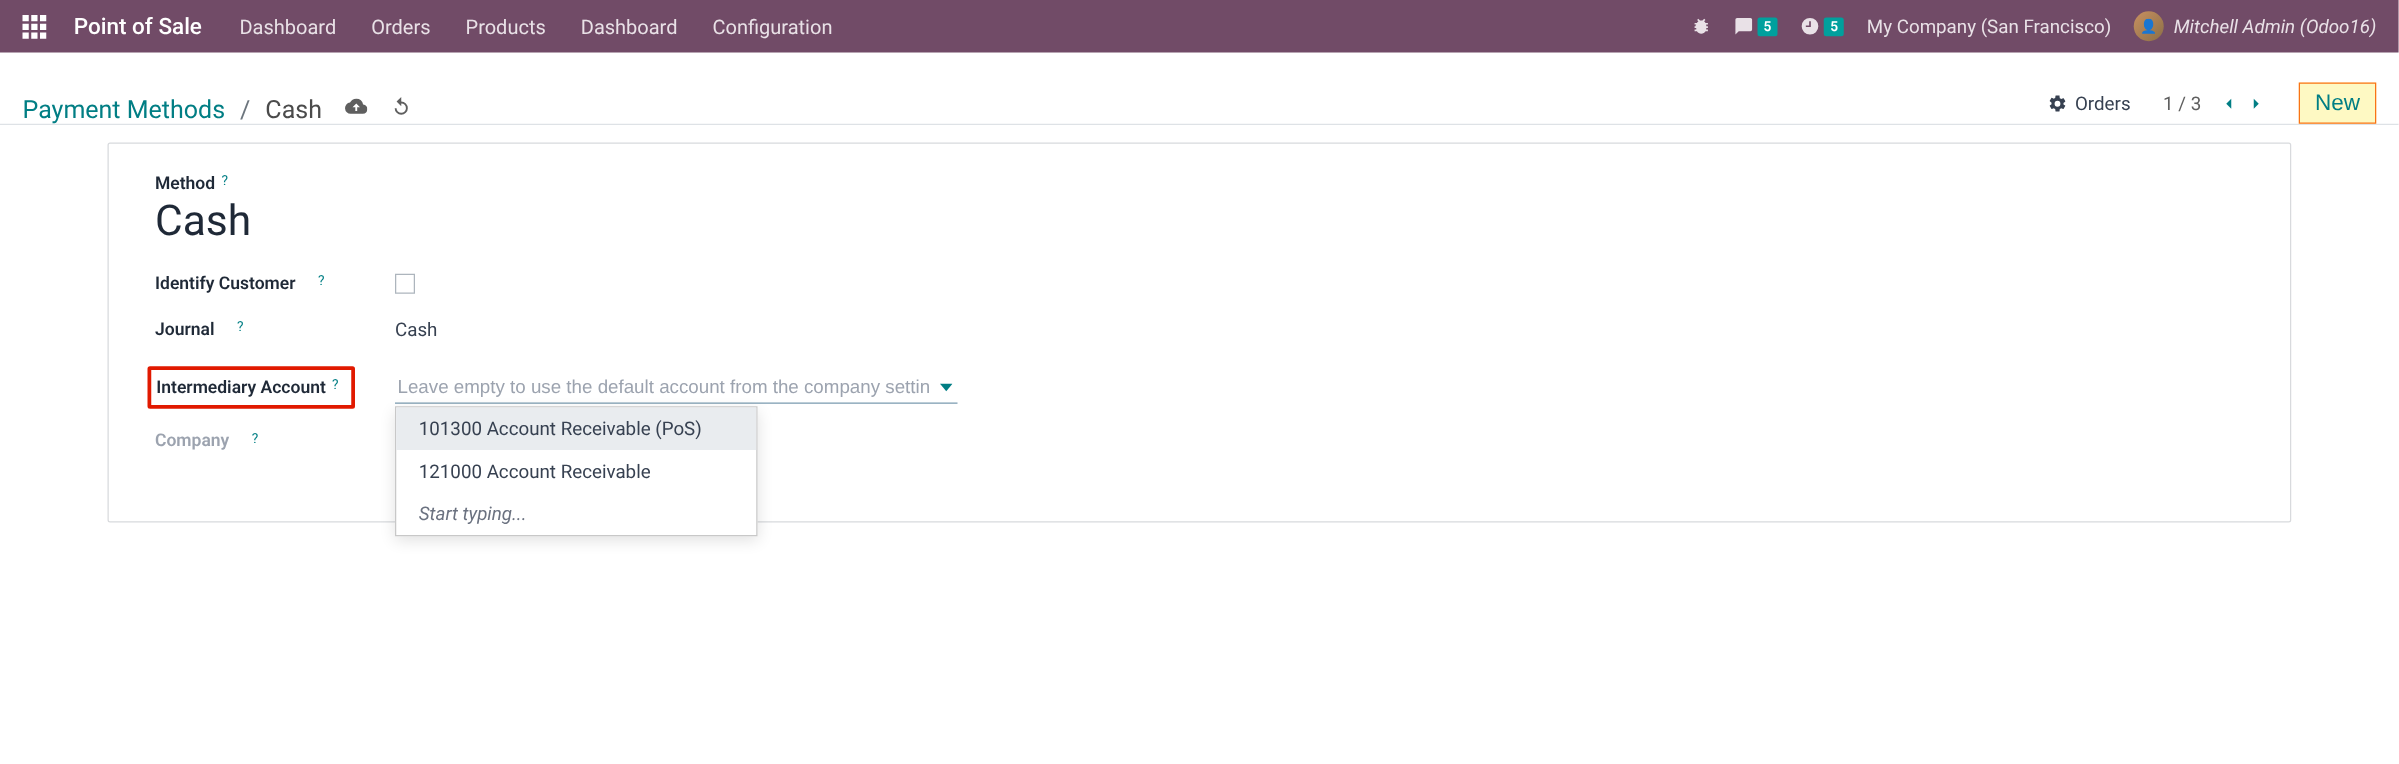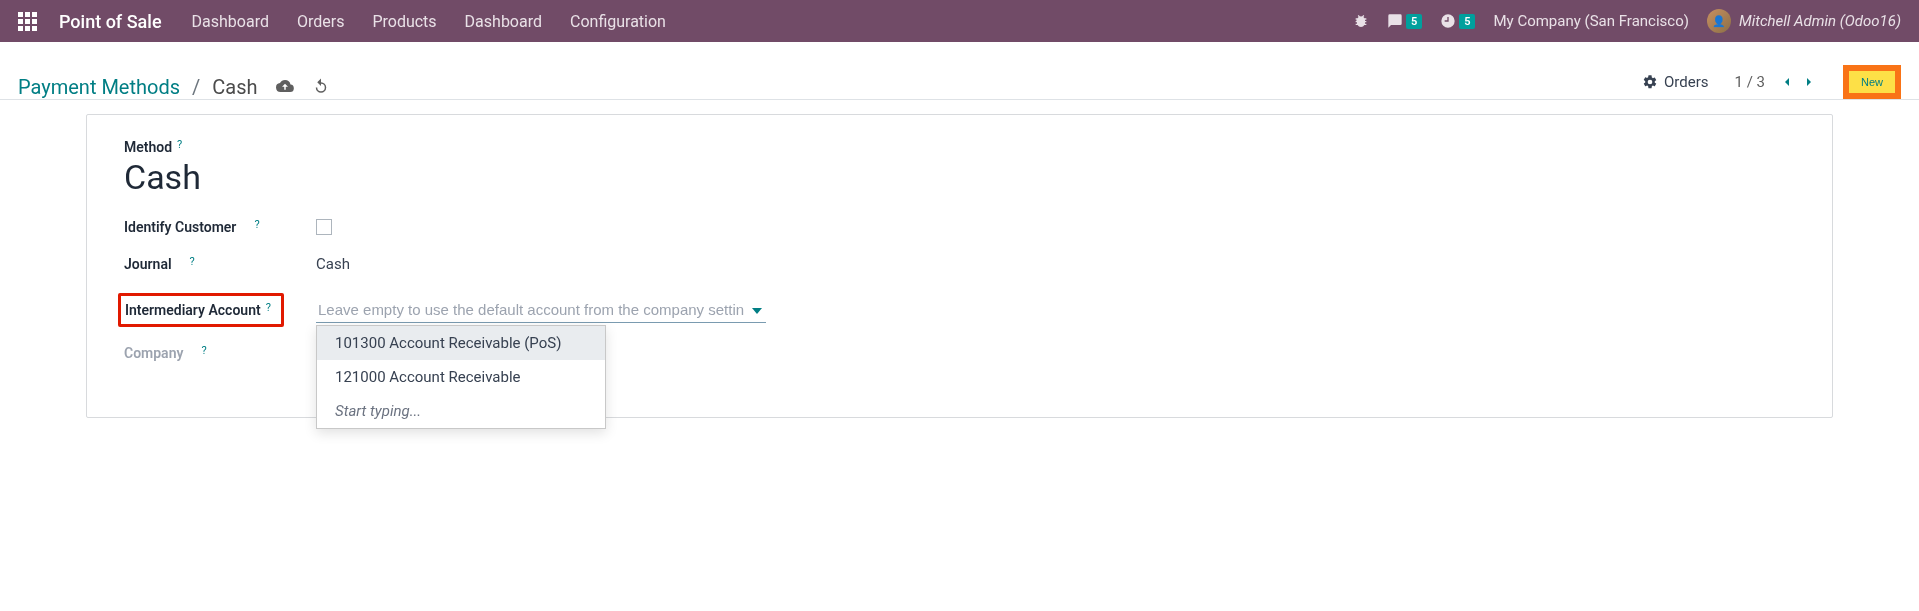--- a/index.html
+++ b/index.html
@@ -32,21 +32,21 @@
     .bc-icons { display: flex; gap: 18px; margin-left: 6px; align-items: center; }
     .bc-icons .bc-icon { cursor: pointer; }
     .bc-icons svg { width: 18px; height: 18px; fill: #5f5f5f; }
 
     .subbar-right { display: flex; align-items: center; gap: 26px; }
     .action-btn { display: flex; align-items: center; gap: 6px; color: #374151; cursor: pointer; font-size: 15px; }
     .action-btn svg { width: 16px; height: 16px; fill: #374151; }
     .pager { display: flex; align-items: center; gap: 14px; font-size: 15px; color: #5f5f5f; }
     .pager-arrows { display: flex; gap: 6px; }
     .pager-arrows svg { width: 16px; height: 16px; fill: #017e84; cursor: pointer; }
-    .btn-new { border: 6px solid #f97316; color: #017e84; background: #fde047; padding: 5px 12px; font-size: 11px; cursor: pointer; font-weight: 500; }
+    .btn-new { border: 1px solid #f97316; color: #017e84; background: #fef9c3; padding: 5px 12px; font-size: 18px; cursor: pointer; font-weight: 500; }
 
     
     .content-area { padding: 14px 86px 40px; }
     .card { border: 1px solid #d8dadd; border-radius: 2px; background: #fff; padding: 24px 37px 40px; position: relative; }
 
     .field-row { display: flex; align-items: center; margin-bottom: 20px; }
     .field-label-col { width: 192px; flex-shrink: 0; display: flex; align-items: center; gap: 17px; }
     .field-label { font-weight: 600; color: #1f2937; font-size: 14px; }
     .help-q { color: #017e84; font-size: 11px; cursor: pointer; margin-left: 1px; position: relative; top: -3px; }
     .field-value { color: #374151; font-size: 15px; }

